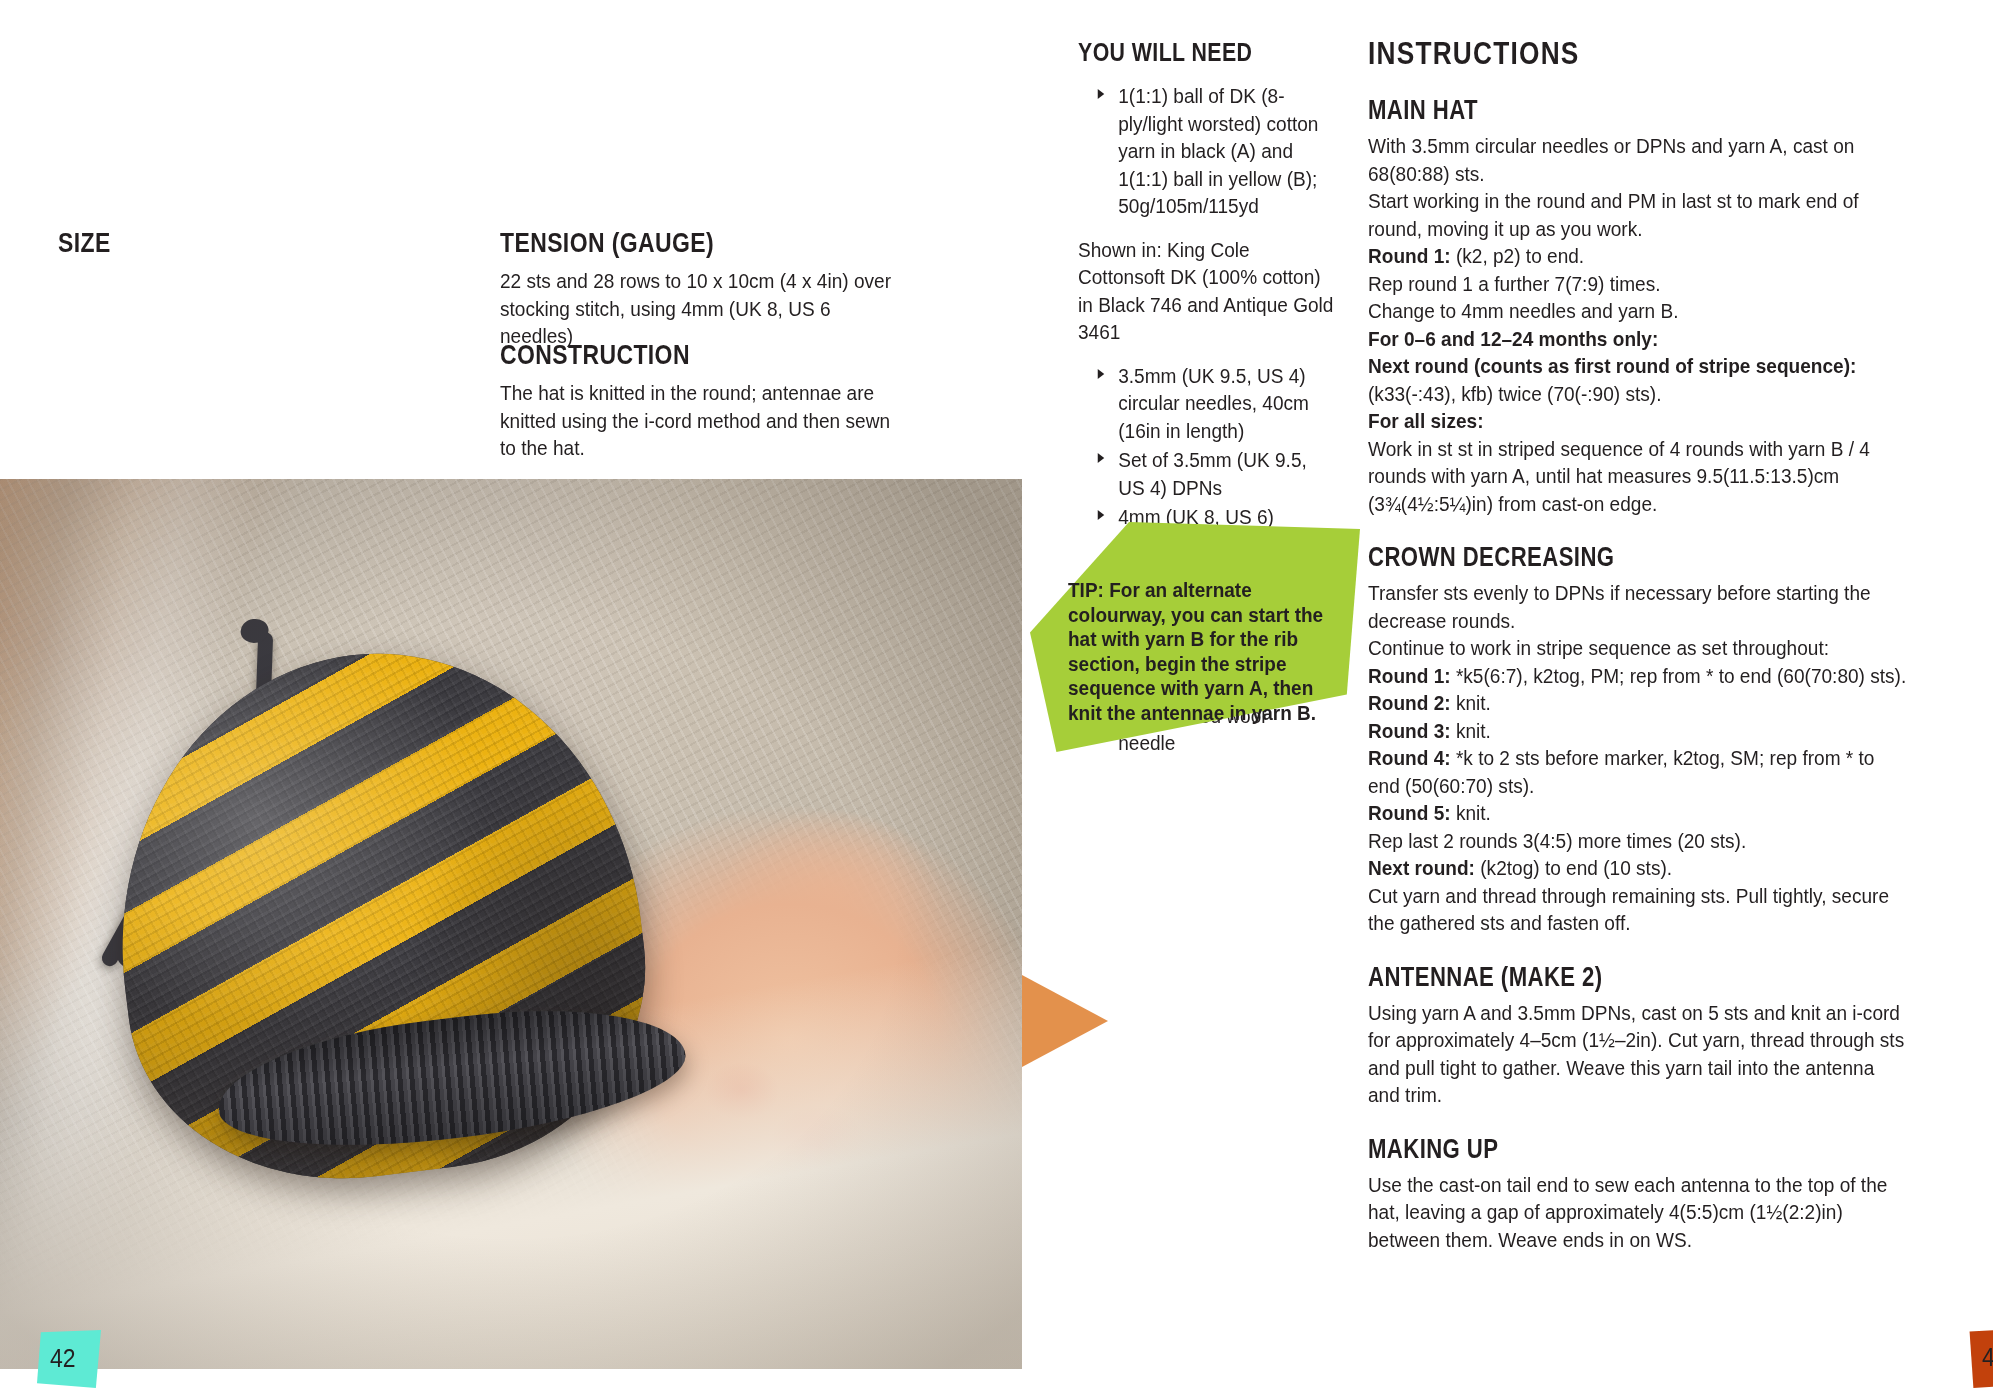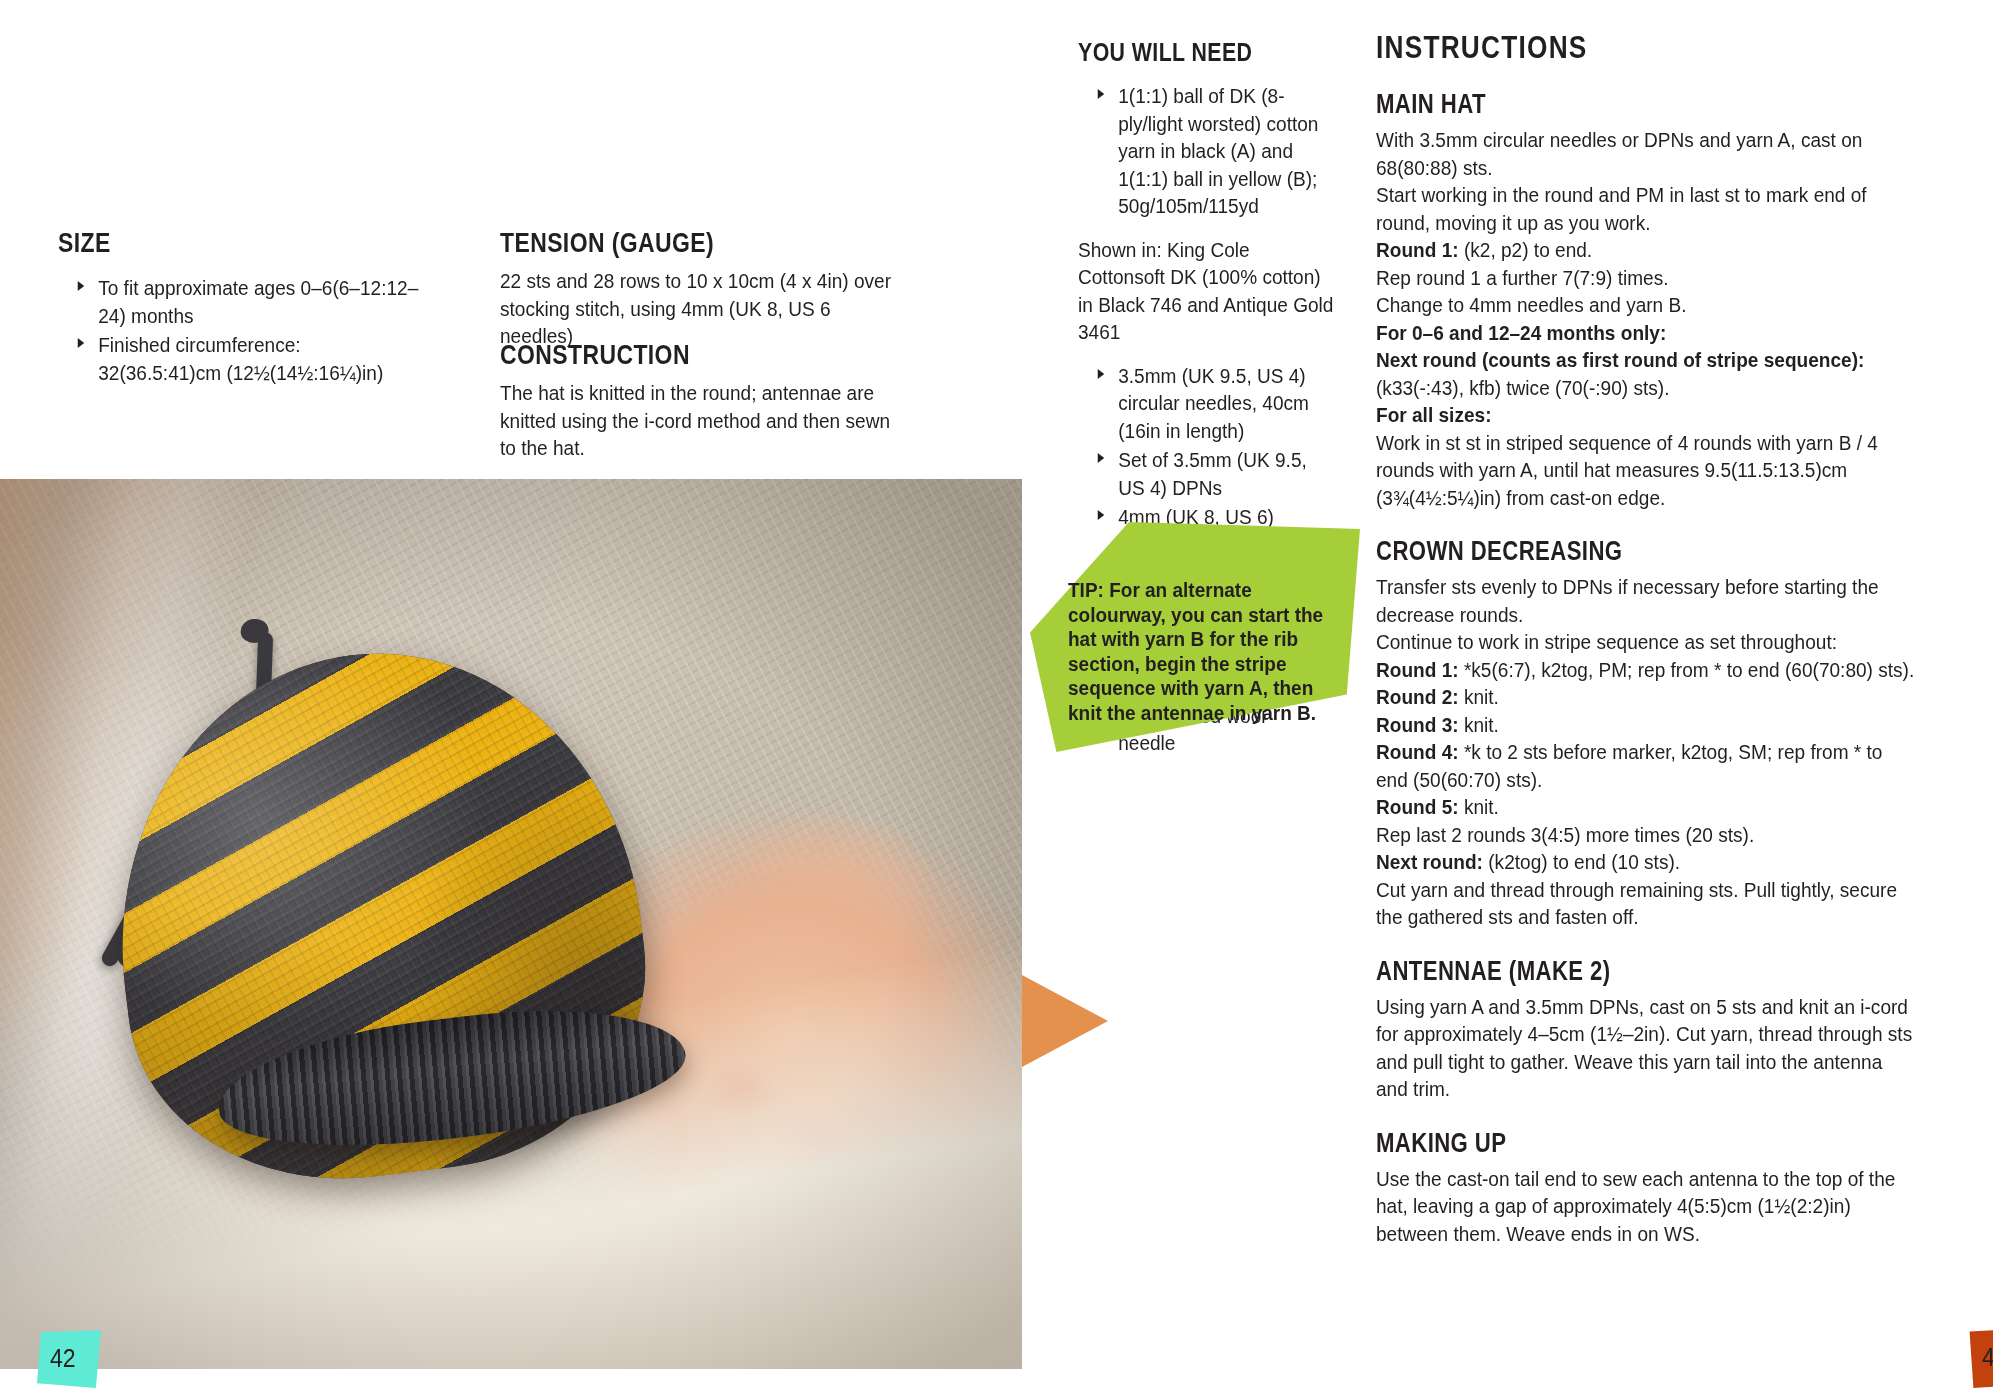--- a/index.html
+++ b/index.html
@@ -213,21 +213,21 @@
     background:#a6ce39;
     clip-path:polygon(30% 0%, 100% 3%, 96% 75%, 8% 100%, 0% 48%);
   }
   #tip-text{
     position:absolute;left:1068px;top:578px;width:272px;
     font-size:20px;line-height:24.5px;font-weight:700;color:#231f20;
     transform:scaleX(.95);transform-origin:left top;
   }
 
   
-  #instructions{position:absolute;left:1368px;top:30px;width:580px;margin-left:8px;}
+  #instructions{position:absolute;left:1368px;top:36px;width:580px;}
   .sec-head.h0{font-size:32px;line-height:34px;letter-spacing:1.5px;}
   .sec-head.h3{font-size:27px;line-height:29px;margin:26px 0 7px 0;}
   #instructions .body-txt{margin:0;}
 
   
   #pg-left{
     position:absolute;left:37px;top:1330px;width:64px;height:58px;
     background:#5eead4;
     clip-path:polygon(6% 4%, 100% 0%, 92% 100%, 0% 92%);
   }
@@ -247,24 +247,20 @@
   }
 </style>
 </head>
 <body>
 
 <div class="page">
 
 
   <div id="size-block">
     <div class="sec-head h1">SIZE</div>
-    <ul class="bul">
-      <li><span class="bl"></span><span>To fit approximate ages 0–6(6–12:12–24) months</span></li>
-      <li><span class="bl"></span><span>Finished circumference: 32(36.5:41)cm (12½(14½:16¼)in)</span></li>
-    </ul>
   </div>
 
   <div id="tension-block">
     <div class="sec-head h1">TENSION (GAUGE)</div>
     <div class="body-txt">22 sts and 28 rows to 10 x 10cm (4 x 4in) over stocking stitch, using 4mm (UK 8, US 6 needles)</div>
   </div>
 
   <div id="construction-block">
     <div class="sec-head h1">CONSTRUCTION</div>
     <div class="body-txt">The hat is knitted in the round; antennae are knitted using the i-cord method and then sewn to the hat.</div>

